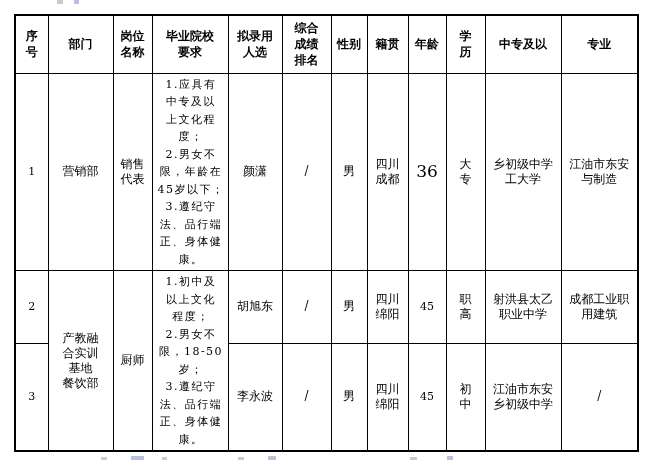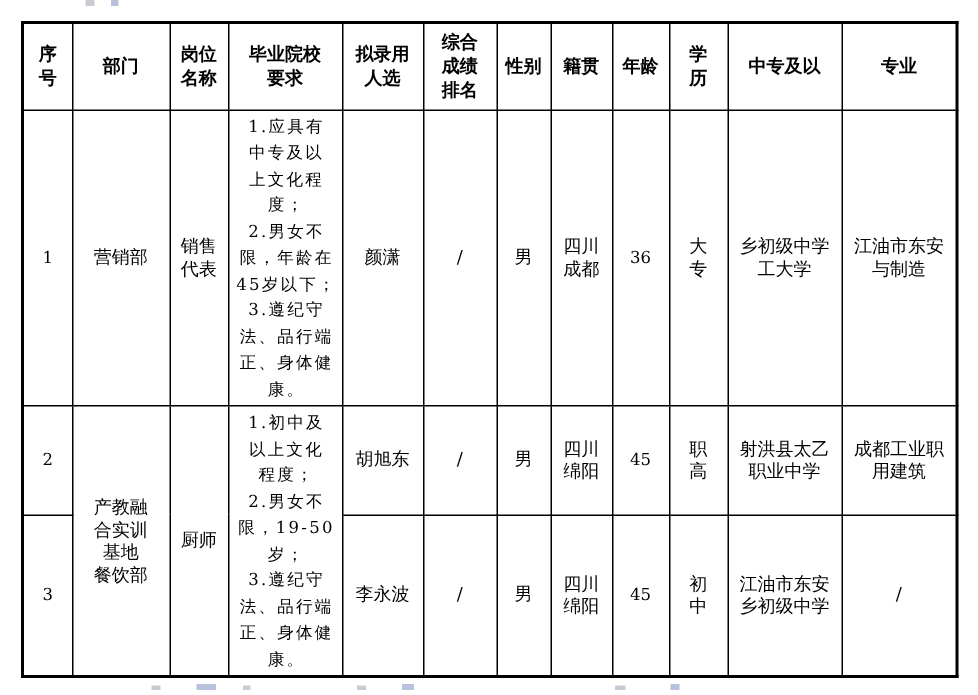--- a/index.html
+++ b/index.html
@@ -120,41 +120,41 @@
 45岁以下；
 3.遵纪守
 法、品行端
 正、身体健
 康。</td>
       <td>颜潇</td>
       <td>/</td>
       <td>男</td>
       <td>四川
 成都</td>
-      <td style="font-size:11px;">36</td>
+      <td style="font-size:17px;">36</td>
       <td>大
 专</td>
       <td>乡初级中学
 工大学</td>
       <td>江油市东安
 与制造</td>
     </tr>
 
     <tr class="row2">
       <td style="font-size:11px;">2</td>
       <td rowspan="2">产教融
 合实训
 基地
 餐饮部</td>
       <td rowspan="2">厨师</td>
       <td rowspan="2" class="req">1.初中及
 以上文化
 程度；
 2.男女不
-限，19-50
+限，18-50
 岁；
 3.遵纪守
 法、品行端
 正、身体健
 康。</td>
       <td>胡旭东</td>
       <td>/</td>
       <td>男</td>
       <td>四川
 绵阳</td>

